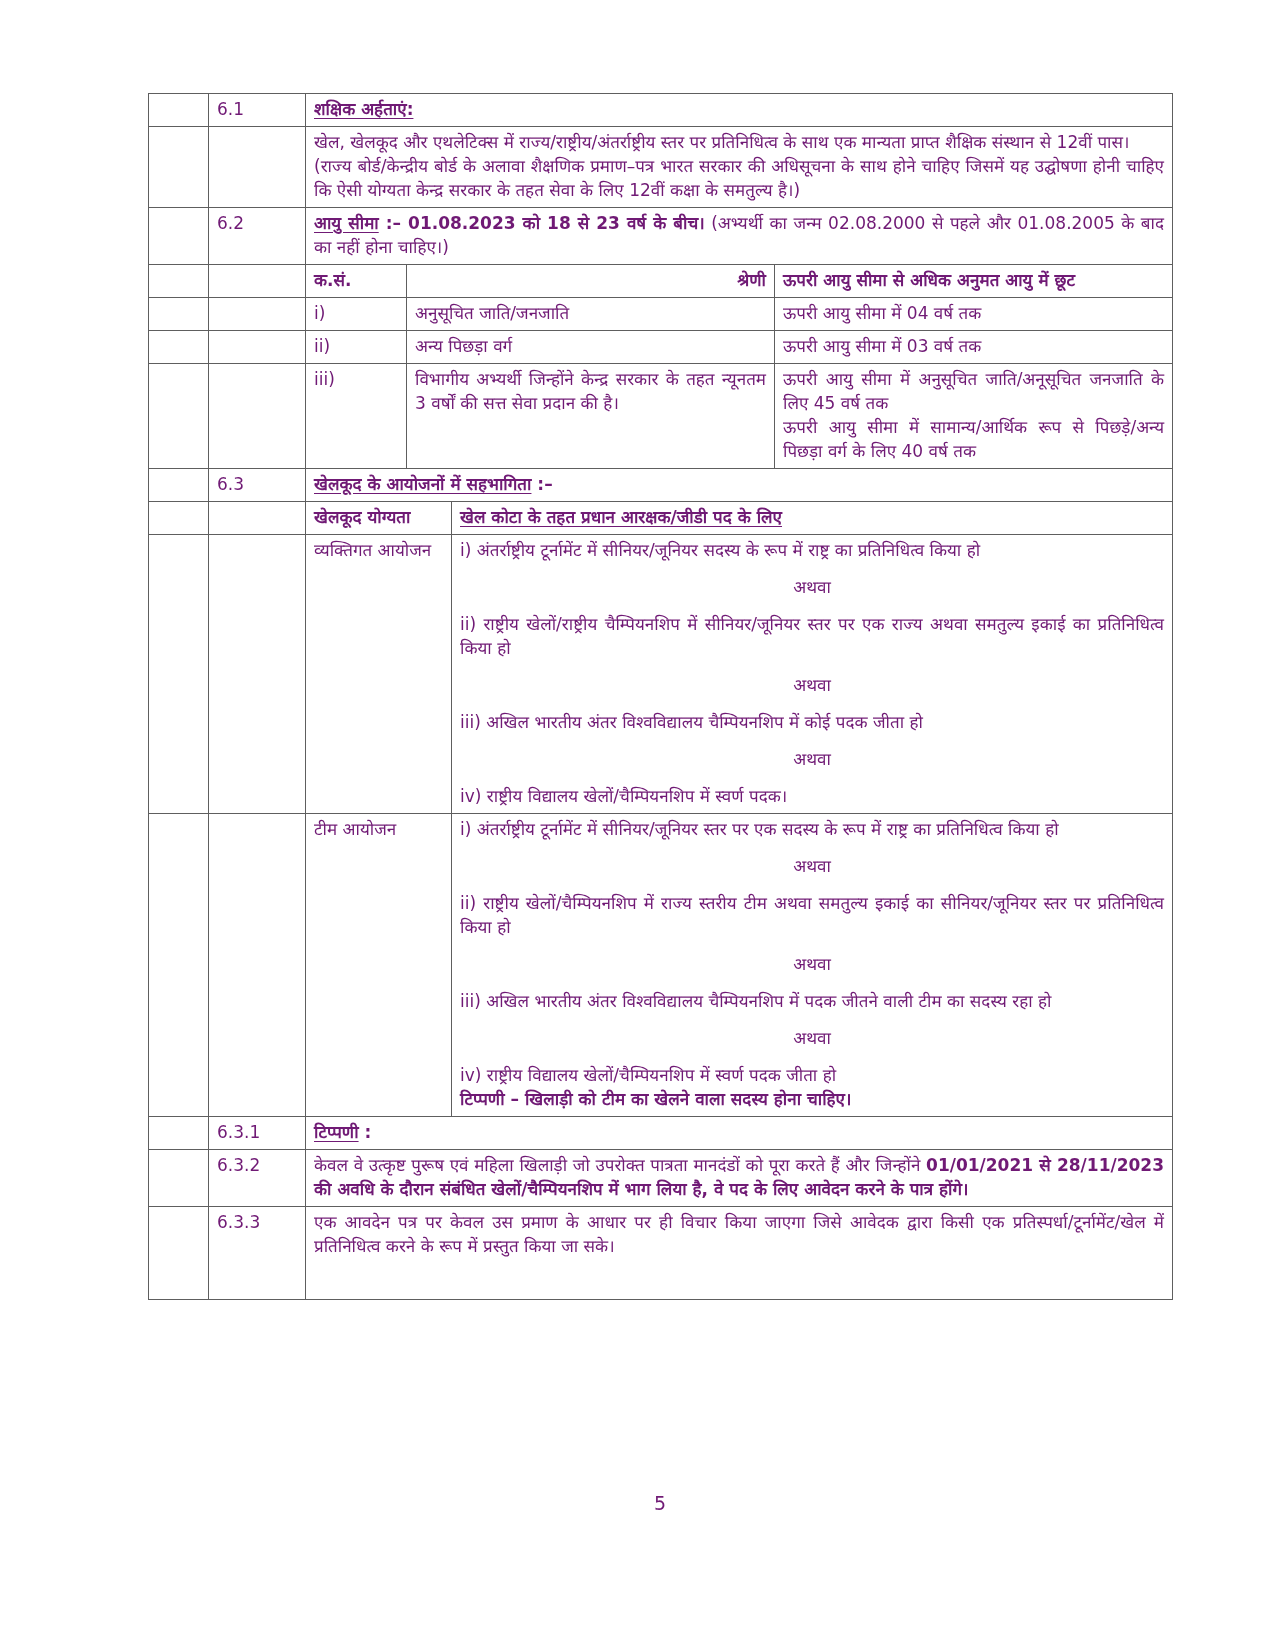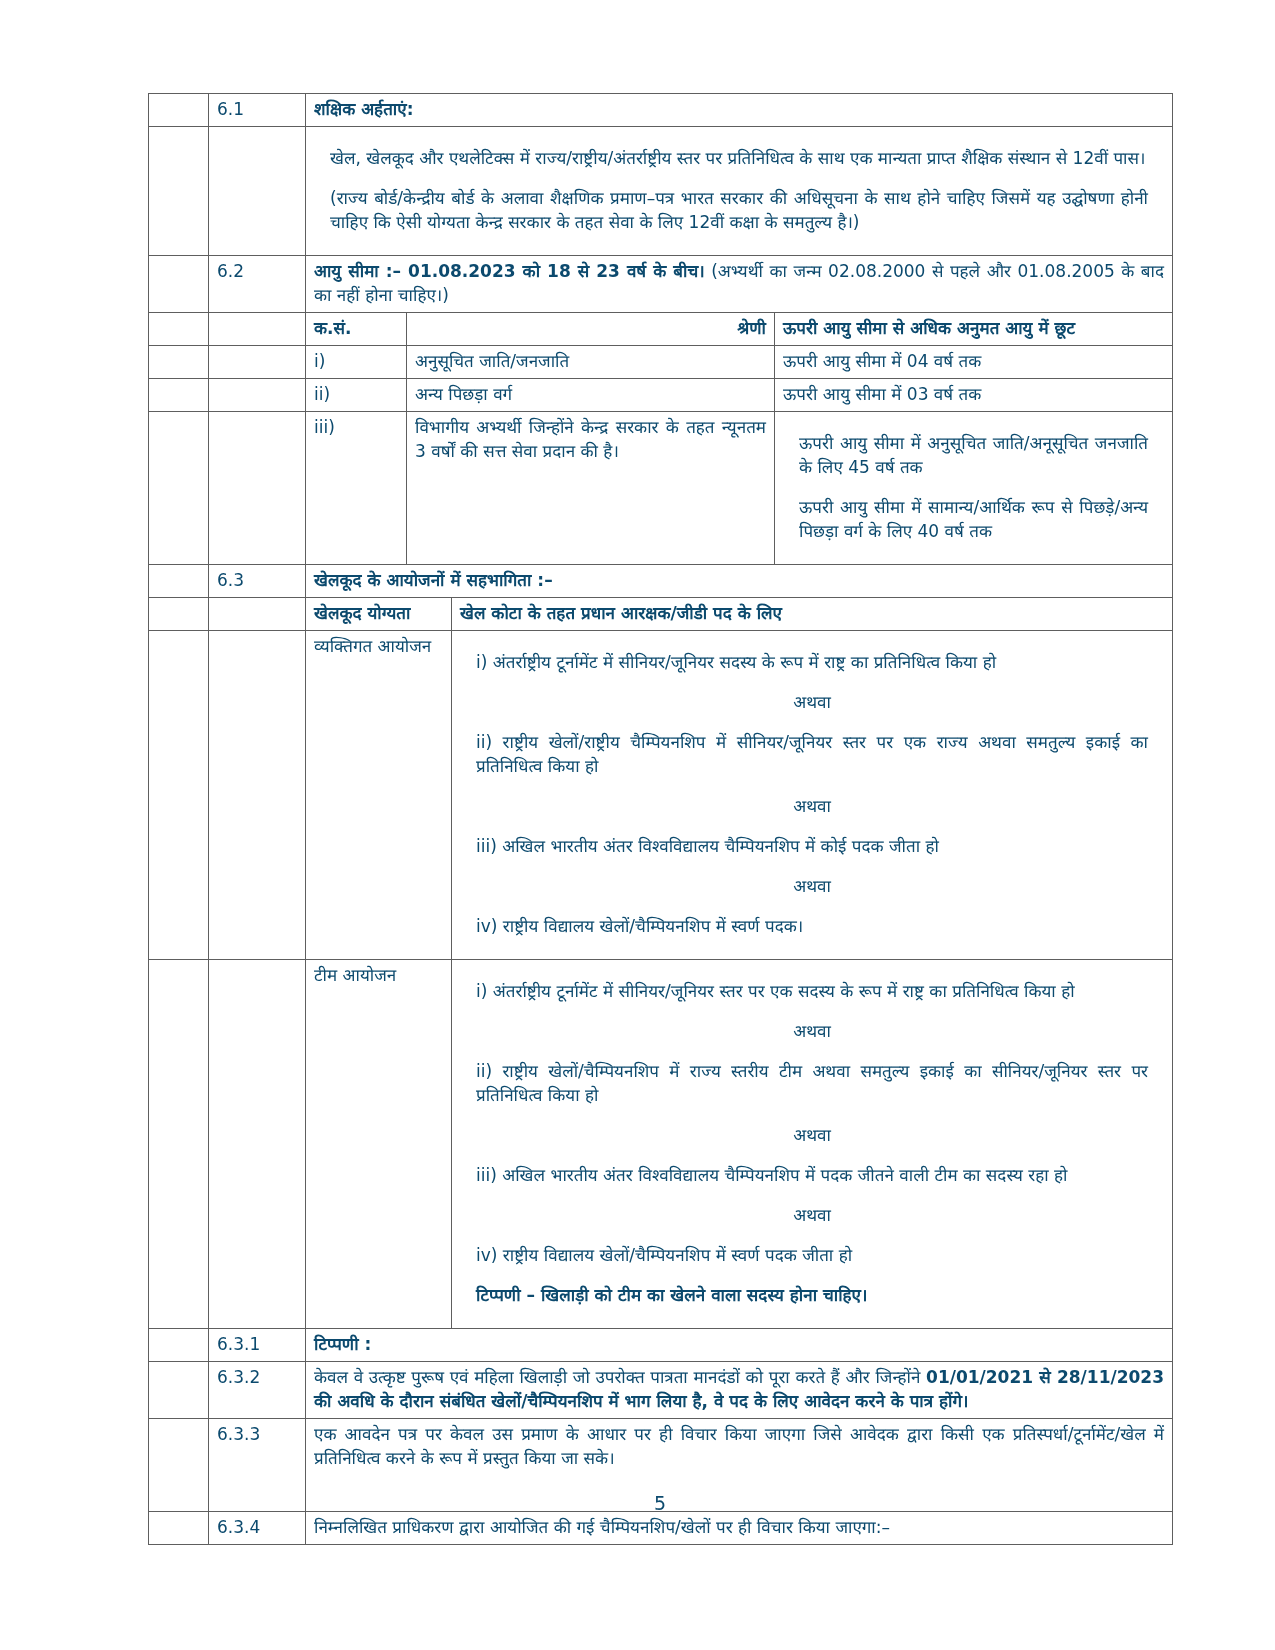--- a/index.html
+++ b/index.html
@@ -2,21 +2,21 @@
 <html lang="hi"><head>
 <meta charset="utf-8">
 <style>
   html, body { margin: 0; padding: 0; background: #ffffff; }
   .page {
     position: relative;
     width: 1275px;
     height: 1554px;
     background: #ffffff;
     font-family: "DejaVu Sans", sans-serif;
-    color: #0c4a6e;
+    color: #701a75;
     overflow: hidden;
   }
   .doc {
     position: absolute;
     left: 148px;
     top: 93px;
     width: 1024px;
   }
   table.main {
     border-collapse: collapse;
@@ -30,25 +30,25 @@
     font-size: 17px;
     line-height: 24px;
     word-break: normal;
   }
   td.numcell {
     font-size: 15px;
     padding-left: 10px;
     font-family: "DejaVu Sans", sans-serif;
   }
   .b { font-weight: bold; }
-  .u { text-underline-offset: 3px; }
+  .u { text-decoration: underline; text-underline-offset: 3px; }
   .just { text-align: justify; }
   .center { text-align: right; }
   .or-line { text-align: center; margin: 13px; }
-  p.para { margin: 16px; }
+  p.para { margin: 0; }
   .note-line { margin-top: 24px; font-weight: bold; }
   .tall { min-height: 84px; }
   .pagenum {
     position: absolute;
     left: 148px;
     top: 1492px;
     width: 1024px;
     text-align: center;
     font-size: 19px;
     font-family: "DejaVu Sans", sans-serif;
@@ -197,25 +197,18 @@
       </tr>
 
       <tr>
         <td></td>
         <td class="numcell">6.3.3</td>
         <td colspan="4" class="just">
           <div class="tall">एक आवदेन पत्र पर केवल उस प्रमाण के आधार पर ही विचार किया जाएगा जिसे आवेदक द्वारा किसी एक प्रतिस्पर्धा/टूर्नामेंट/खेल में प्रतिनिधित्व करने के रूप में प्रस्तुत किया जा सके।</div>
         </td>
       </tr>
 
-      <tr>
-        <td></td>
-        <td class="numcell">6.3.4</td>
-        <td colspan="4">
-          <span>निम्नलिखित प्राधिकरण द्वारा आयोजित की गई चैम्पियनशिप/खेलों पर ही विचार किया जाएगा:–</span>
-        </td>
-      </tr>
     </tbody>
       </table>
   </div>
 
   <div class="pagenum">5</div>
 </div>
 
 </body></html>

